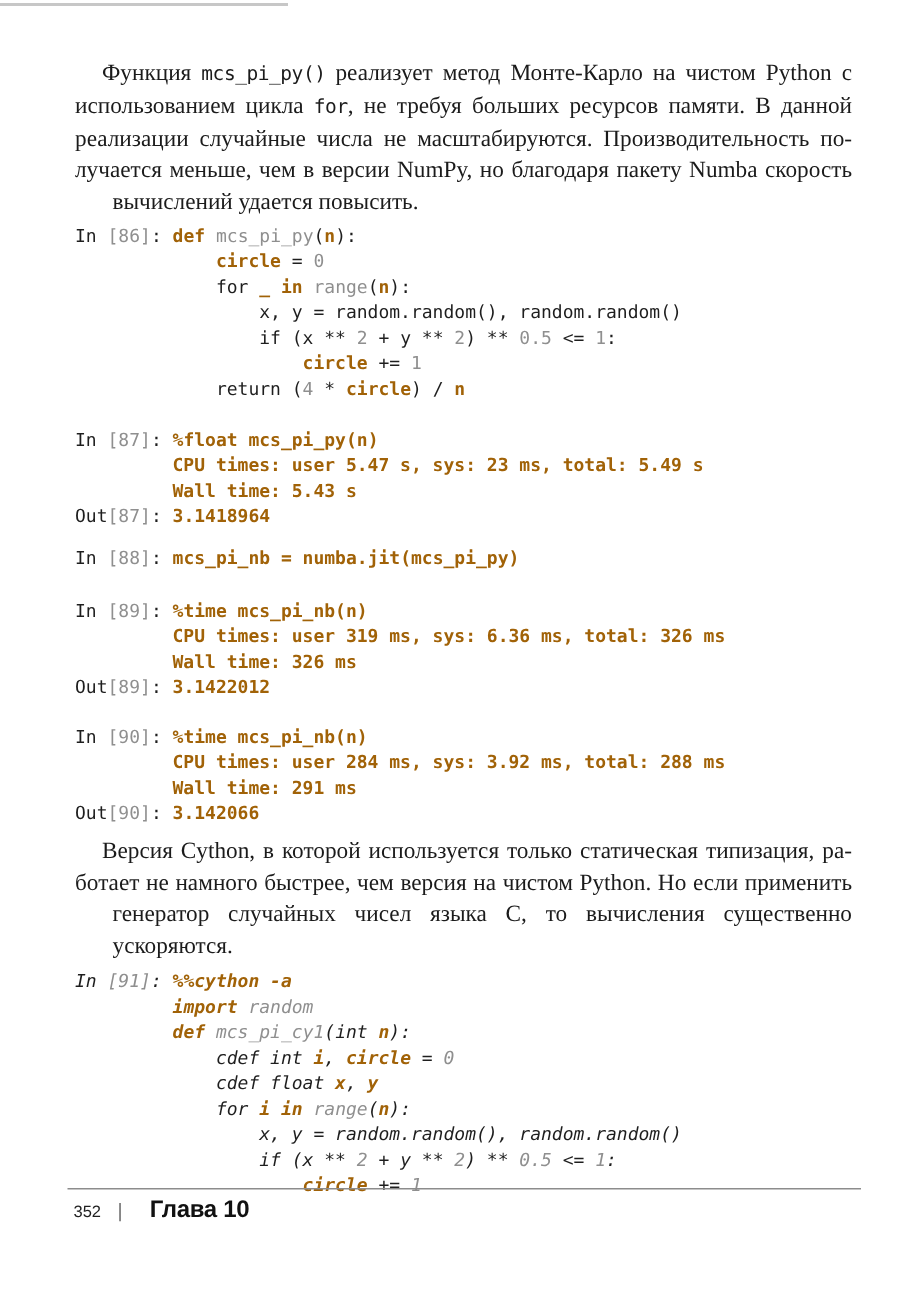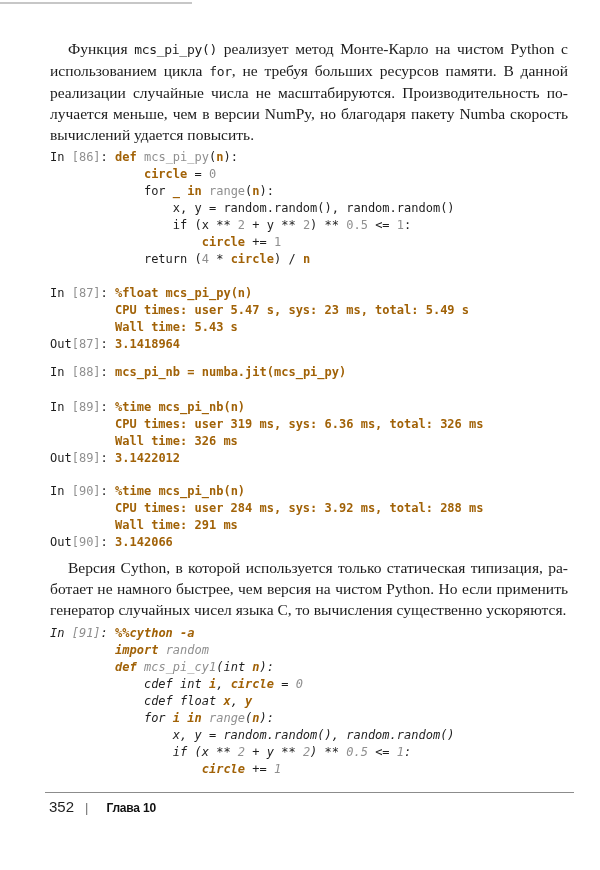--- a/index.html
+++ b/index.html
@@ -26,21 +26,21 @@
   
   .para .pline {
     font-family: "Liberation Serif", serif;
     font-size: 15.5px;
     line-height: 21px;
     color: #1b1b1b;
     text-align: justify;
     text-align-last: justify;
   }
   .para .pline:first-child { text-indent: 18px; }
-  .para .pline:last-child  { text-align-last: left; }
+  .para .pline:last-child  { text-align-last: left; margin-left: 25px; }
   .s-r { }
   .s-m {
     font-family: "DejaVu Sans Mono", monospace;
     font-size: 13px;
     letter-spacing: -0.3px;
   }
   
   .code .cline {
     font-family: "DejaVu Sans Mono", monospace;
     font-size: 12px;
@@ -67,30 +67,30 @@
     background: #8c8c8c;
   }
   .footer {
     position: absolute;
     top: 798px; left: 49px;
     display: flex;
     align-items: baseline;
     font-family: "Liberation Sans", sans-serif;
   }
   .footer .pagenum {
-    font-size: 15px;
+    font-size: 11px;
     color: #1f1f1f;
   }
   .footer .divider {
     color: #6f6f6f;
     font-size: 13px;
     margin: 0 18px 0 11px;
   }
   .footer .chapter {
-    font-size: 12px;
+    font-size: 16px;
     font-weight: bold;
     letter-spacing: -0.2px;
     color: #111111;
   }
 </style>
 </head>
 <body>
 
 <div class="page" data-name="book-page">
   <div class="scan-line" data-name="scan-artifact-line"></div>

